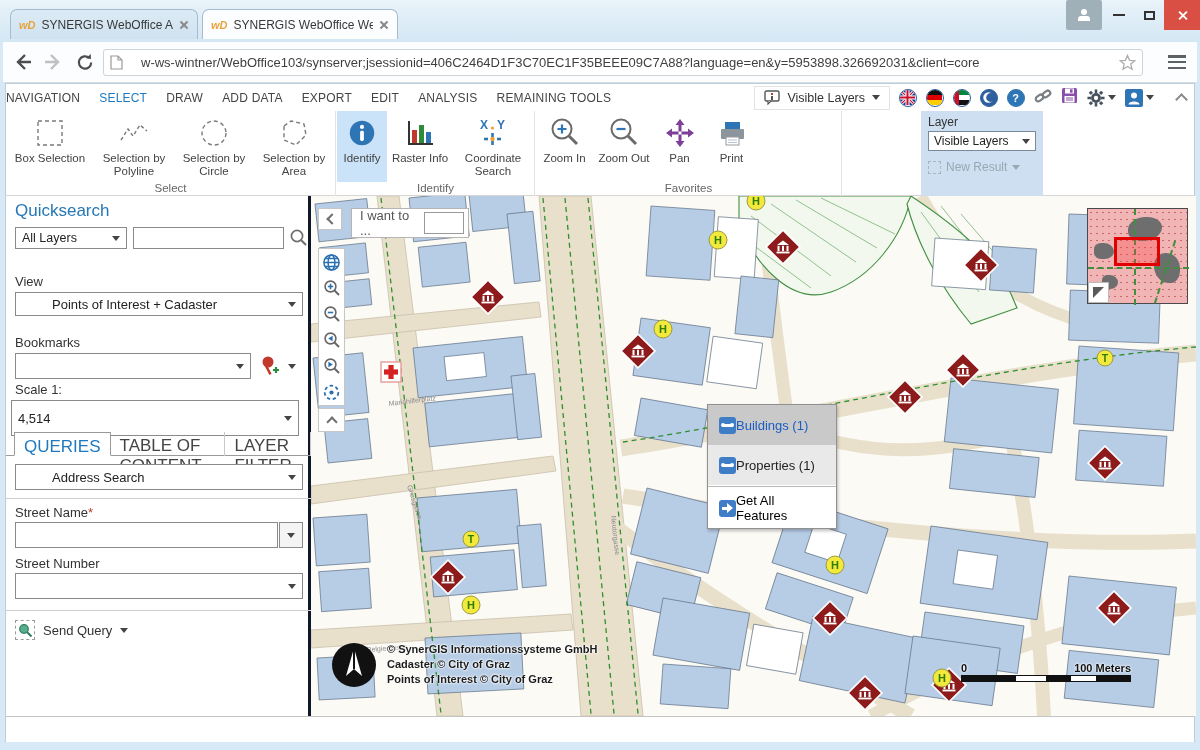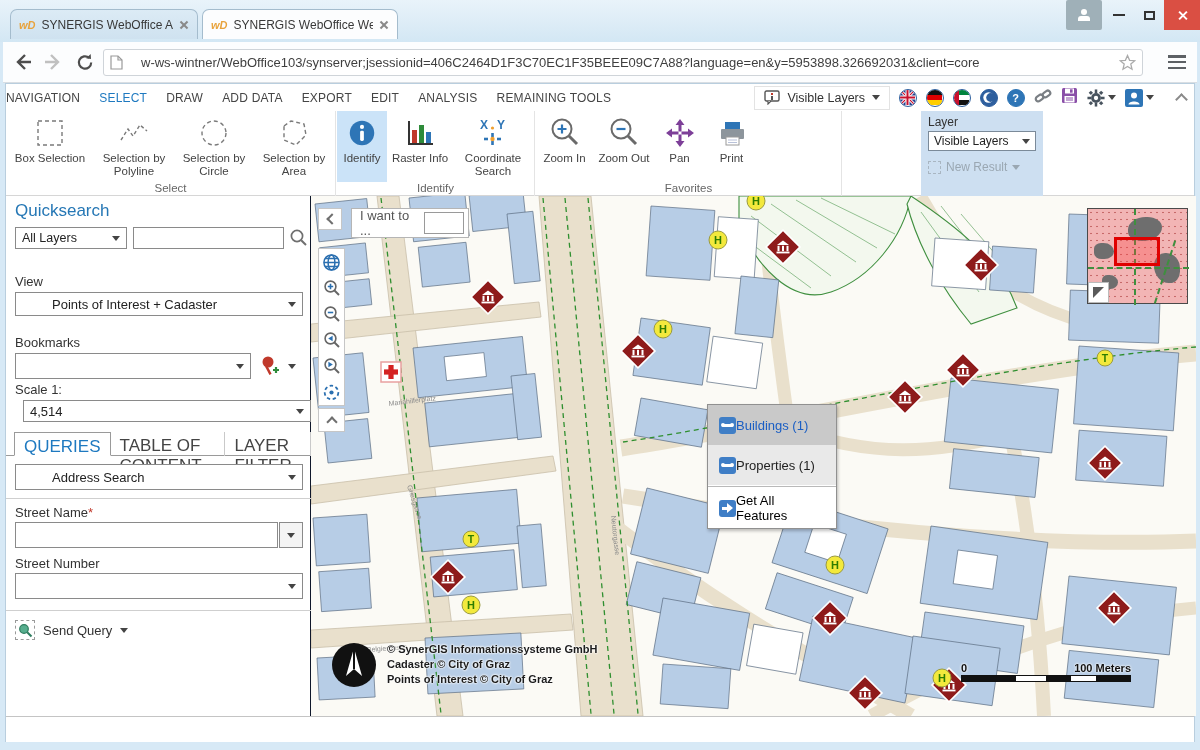--- a/index.html
+++ b/index.html
@@ -71,21 +71,21 @@
   .layer-panel { position:absolute; left:915px; top:0; width:122px; height:85px; background:#cddff1; padding:4px 7px;}
   .layer-panel .lp-label { font-size:12px; color:#333; }
   .lp-select { margin-top:2px; height:20px; background:#fff; border:1px solid #7b8a99; display:flex; align-items:center;
     justify-content:space-between; padding:0 5px; font-size:12px; color:#222;}
   .lp-newresult { margin-top:9px; display:flex; align-items:center; gap:5px; font-size:12px; color:#9aa7b2;}
   .dash-sq { width:13px; height:13px; border:1.5px dashed #a9b6c2; }
   .caret-grey { width:0;height:0;border-left:4px solid transparent;border-right:4px solid transparent;border-top:5px solid #9aa7b2;}
 
   
   .sidebar { position:absolute; left:0; top:112px; width:305px; height:520px; background:#fff;
-    border-right:1px solid #0f172a; font-size:13px; color:#333;}
+    border-right:3px solid #0f172a; font-size:13px; color:#333;}
   .sb-title { position:absolute; left:9px; top:5px; font-size:17px; color:#2577b5;}
   .sel { background:#fff; border:1px solid #8a8a8a; display:flex; align-items:center; justify-content:space-between; padding:0 6px; color:#222;}
   .sel .txt { white-space:nowrap; overflow:hidden;}
   .inp { background:#fff; border:1px solid #8a8a8a; }
   .lbl { position:absolute; color:#333; }
   .hr { position:absolute; left:0; width:305px; border-top:1px solid #cfcfcf; }
   .sbtabs { position:absolute; left:0px; top:206px; width:305px; height:24px; border-bottom:1px solid #9a9a9a; display:flex; }
   .sbtab { font-size:17px; color:#444; padding:4px 9px 0 9px; border-right:1px solid #c9c9c9; height:24px; cursor:pointer;}
   .sbtab.first{ border-left:1px solid #c9c9c9; margin-left:8px;}
   .sbtab.active { color:#1e79c0; border:1px solid #9a9a9a; border-bottom:1px solid #fff; background:#fff; }
@@ -487,21 +487,21 @@
       <svg width="22" height="24" viewBox="0 0 22 24">
           <circle cx="10" cy="8" r="5.5" fill="#c0392b"></circle>
           <rect x="9" y="12" width="2.4" height="9" fill="#c0392b" transform="rotate(-28 10 16)"></rect>
           <path d="M15 16 H21 M18 13 V19" stroke="#2e8b3a" stroke-width="2.2"></path>
         </svg>
     </span>
     <span class="caret abs" style="left:282px;top:168px"></span>
 
     <div class="lbl" style="left:9px;top:186px">Scale 1:</div>
 
-    <div class="sel abs" style="left:17px;top:204px;width:288px;height:22px">
+    <div class="sel abs" style="left:5px;top:204px;width:288px;height:36px">
       <span class="txt">4,514</span>
         <span class="caret"></span>
     </div>
 
     <div class="sbtabs" style="top:236px">
       <span class="sbtab active first">QUERIES</span>
       <span class="sbtab">TABLE OF CONTENT</span>
       <span class="sbtab">LAYER FILTER</span>
     </div>
 

